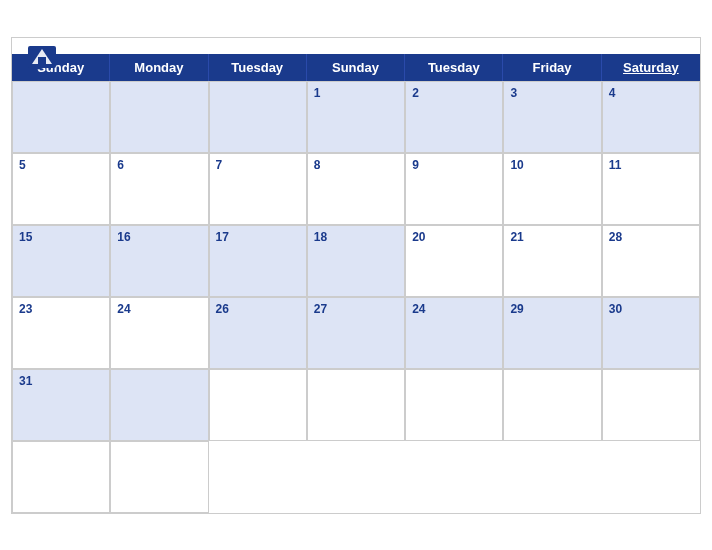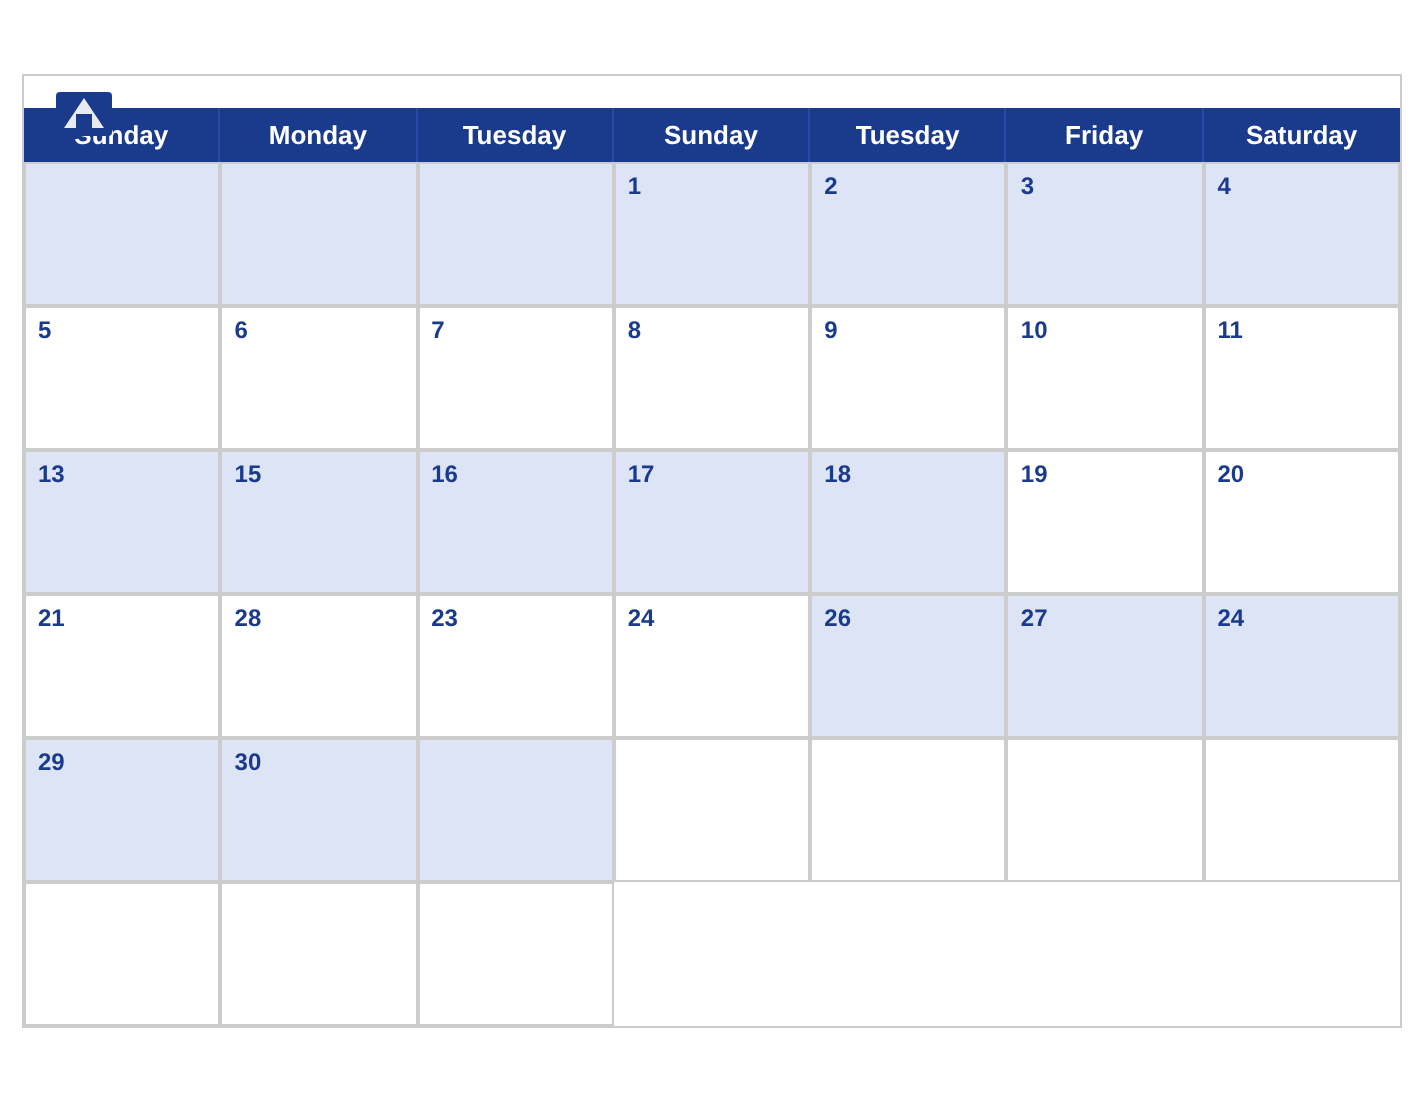--- a/index.html
+++ b/index.html
@@ -67,20 +67,21 @@
     .day-header {
       color: #fff;
       text-align: center;
       padding: 6px 2px;
       font-size: 13px;
       font-weight: bold;
       border-right: 1px solid #2a4aaa;
     }
     .day-header:last-child {
       border-right: none;
+      text-decoration: underline;
     }
     .calendar-grid {
       display: grid;
       grid-template-columns: repeat(7, 1fr);
       grid-template-rows: repeat(6, 1fr);
     }
     .cal-cell {
       border: 1px solid #ccc;
       min-height: 72px;
       padding: 4px 6px;
@@ -160,38 +161,32 @@
       <div class="cal-cell">
         <span class="cell-number">9</span>
       </div>
       <div class="cal-cell">
         <span class="cell-number">10</span>
       </div>
       <div class="cal-cell">
         <span class="cell-number">11</span>
       </div>
       <div class="cal-cell blue-row">
-        <span class="cell-number">13</span>
-      </div>
-      <div class="cal-cell blue-row">
         <span class="cell-number">15</span>
       </div>
       <div class="cal-cell blue-row">
         <span class="cell-number">16</span>
       </div>
       <div class="cal-cell blue-row">
         <span class="cell-number">17</span>
       </div>
       <div class="cal-cell blue-row">
         <span class="cell-number">18</span>
       </div>
       <div class="cal-cell">
-        <span class="cell-number">19</span>
-      </div>
-      <div class="cal-cell">
         <span class="cell-number">20</span>
       </div>
       <div class="cal-cell">
         <span class="cell-number">21</span>
       </div>
       <div class="cal-cell">
         <span class="cell-number">28</span>
       </div>
       <div class="cal-cell">
         <span class="cell-number">23</span>
@@ -206,20 +201,23 @@
         <span class="cell-number">27</span>
       </div>
       <div class="cal-cell blue-row">
         <span class="cell-number">24</span>
       </div>
       <div class="cal-cell blue-row">
         <span class="cell-number">29</span>
       </div>
       <div class="cal-cell blue-row">
         <span class="cell-number">30</span>
+      </div>
+      <div class="cal-cell blue-row">
+        <span class="cell-number">31</span>
       </div>
       <div class="cal-cell blue-row"></div>
       <div class="cal-cell"></div>
       <div class="cal-cell"></div>
       <div class="cal-cell"></div>
       <div class="cal-cell"></div>
       <div class="cal-cell"></div>
       <div class="cal-cell"></div>
       <div class="cal-cell"></div>
     </div>

